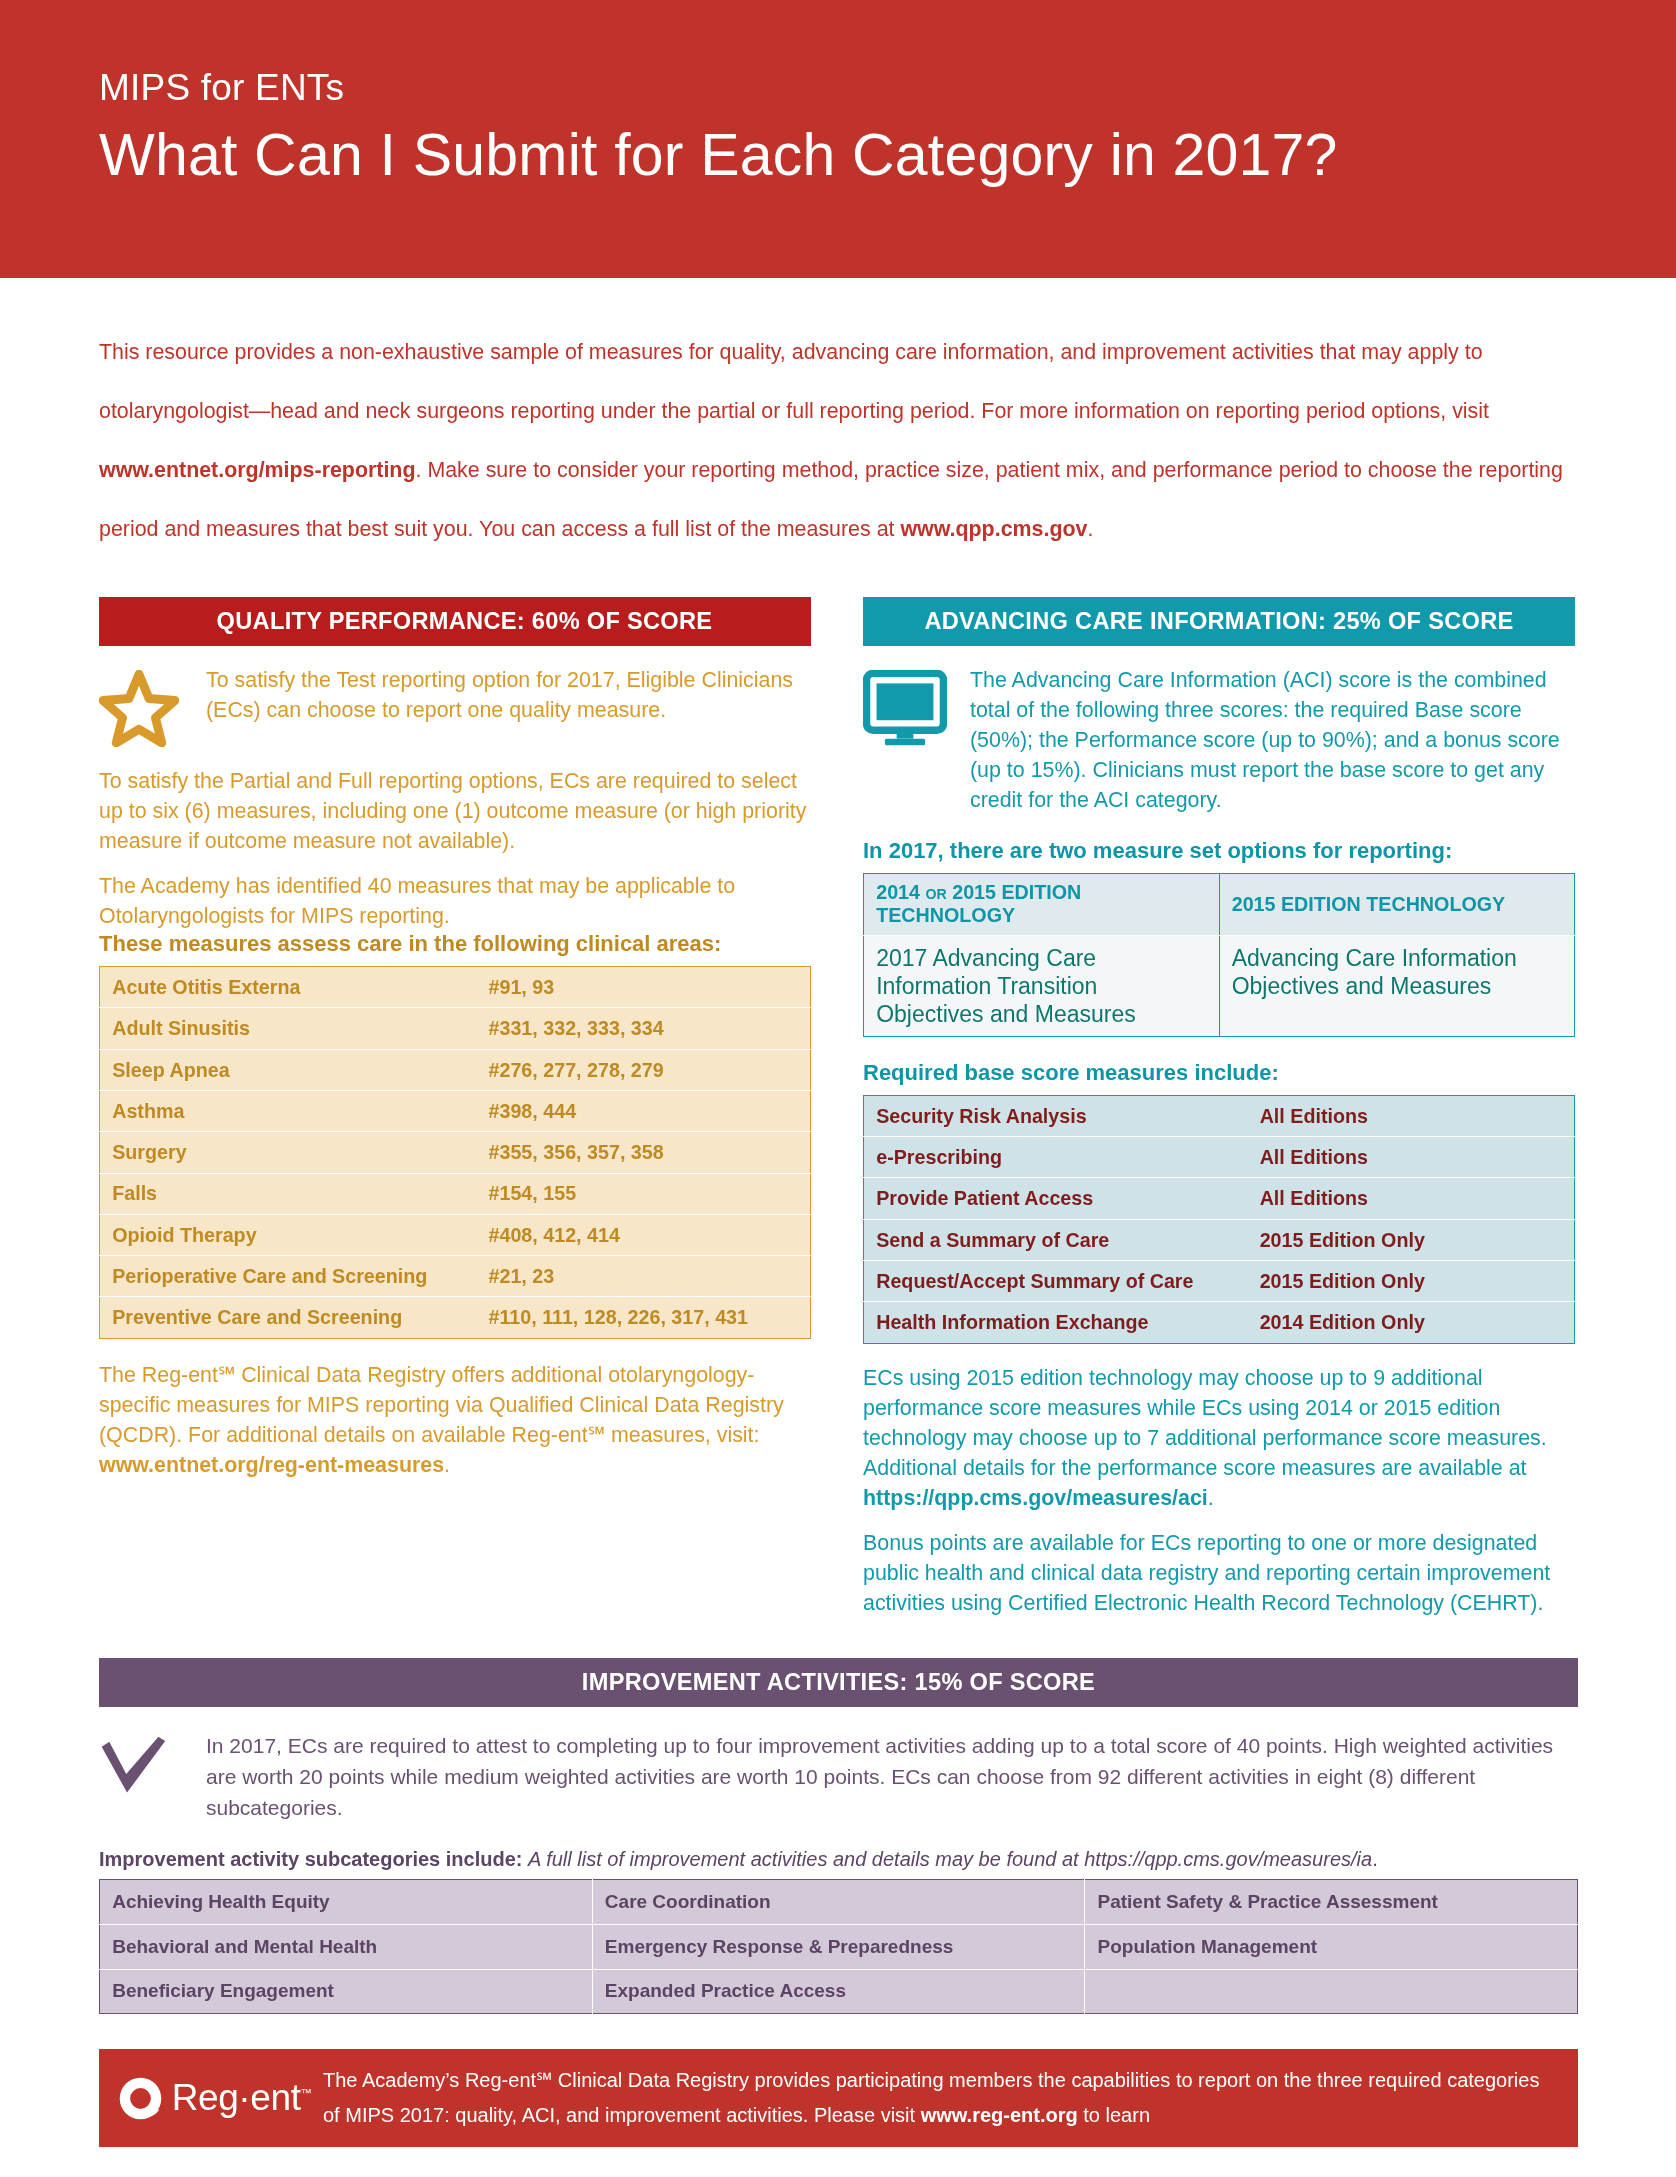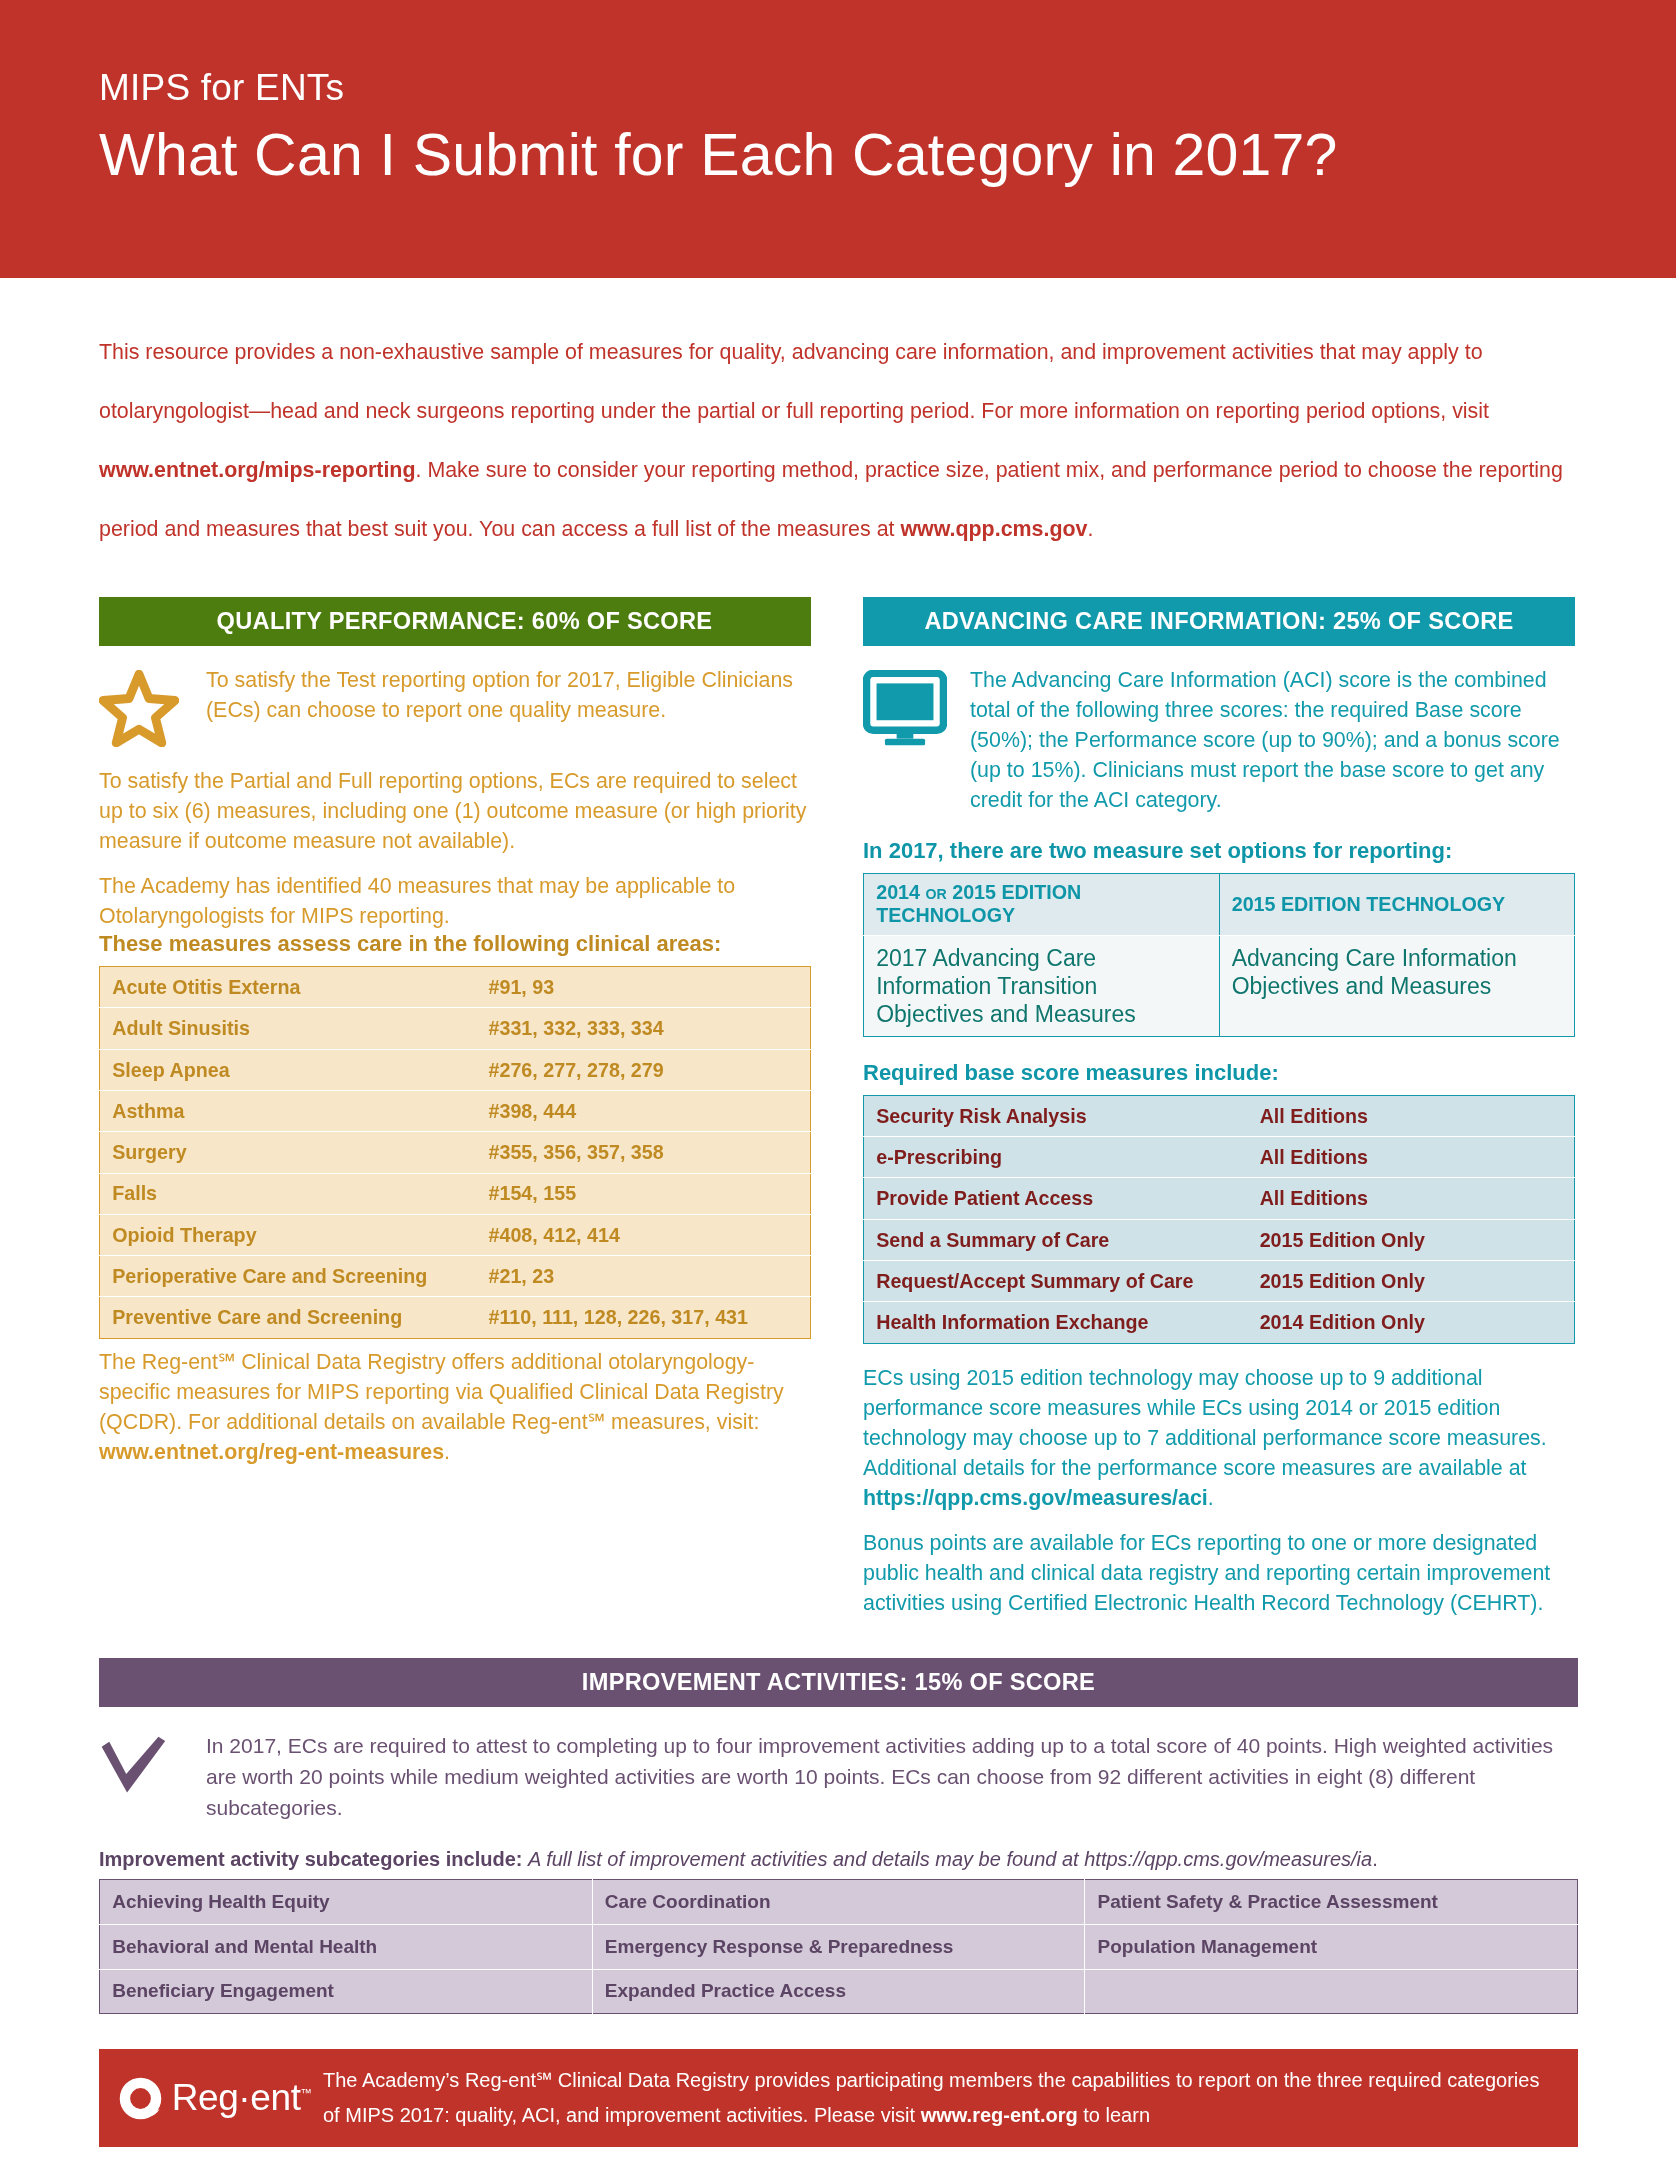--- a/index.html
+++ b/index.html
@@ -51,21 +51,21 @@
   .col { width: 712px; }
 
   .band {
     color: #ffffff;
     font-size: 23.6px;
     font-weight: 700;
     letter-spacing: 0.3px;
     text-align: center;
     padding: 10.5px 0 11.4px 0;
   }
-  .band-gold { background: #4d7c0f; padding-left: 19px; }
+  .band-gold { background: #b91c1c; padding-left: 19px; }
   .band-teal { background: #109aab; }
   .band-purple { background: #6a5172; }
 
   
   .icon-row { display: flex; margin-top: 19px; }
   .icon-box { width: 107px; flex: 0 0 107px; padding-top: 5.2px; }
   .icon-text { flex: 1; }
 
   .p-gold { color: #d79a2b; font-size: 21.4px; line-height: 30px; margin-top: 15.7px; }
   .p-teal { color: #119aab; font-size: 21.4px; line-height: 30px; margin-top: 15.7px; }
@@ -258,21 +258,21 @@
             <td class="c1">Perioperative Care and Screening</td>
             <td>#21, 23</td>
           </tr>
           <tr>
             <td class="c1">Preventive Care and Screening</td>
             <td>#110, 111, 128, 226, 317, 431</td>
           </tr>
         </tbody>
     </table>
 
-    <div class="p-gold" style="margin-top:8px">
+    <div class="p-gold" style="margin-top:21px">
       <span>The Reg-ent℠ Clinical Data Registry offers additional otolaryngology-specific measures for MIPS reporting via Qualified Clinical Data Registry (QCDR). For additional details on available Reg-ent℠ measures, visit: </span><b>www.entnet.org/reg-ent-measures</b><span>.</span>
     </div>
   </div>
 
   <div class="col">
     <div class="band band-teal">ADVANCING CARE INFORMATION: 25% OF SCORE</div>
 
     <div class="icon-row">
       <div class="icon-box">
         <svg width="84" height="77" viewBox="0 0 100 92" aria-hidden="true">

